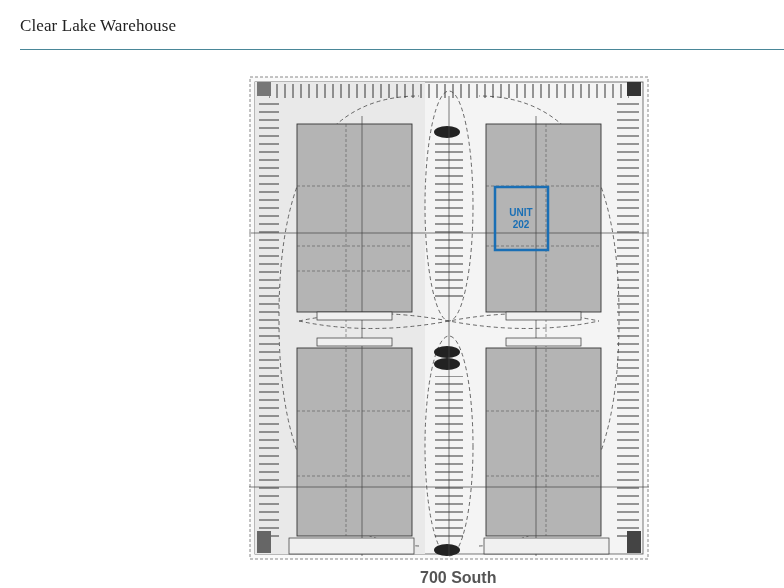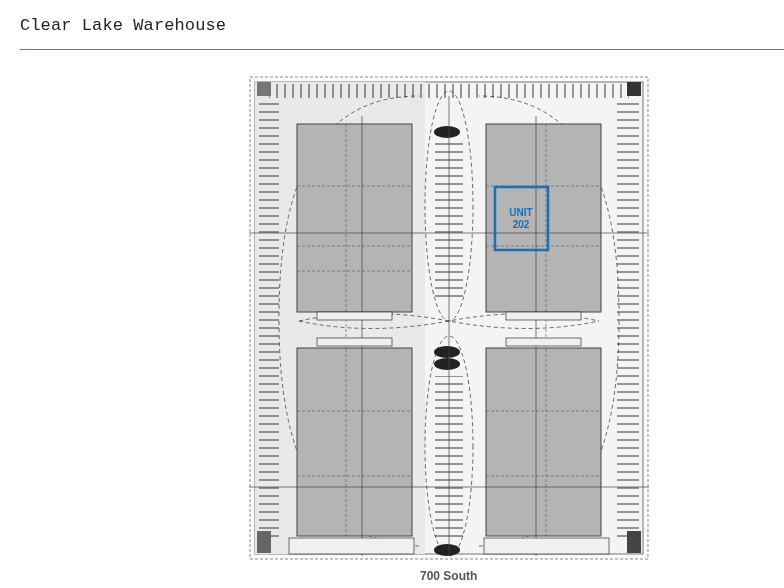--- a/index.html
+++ b/index.html
@@ -1,20 +1,20 @@
 <!DOCTYPE html>
 <html><head>
 <meta charset="utf-8">
 <style>
   html, body { margin:0; padding:0; background:#ffffff; }
   body { width:784px; height:588px; position:relative; overflow:hidden; font-family:"Liberation Serif", serif; }
-  .title { position:absolute; left:20px; top:16px; font-family:Liberation Mono, monospace; font-size:17px; color:#222; letter-spacing:0.1px;text-align:center; }
+  .title { position:absolute; left:20px; top:16px; font-family:Liberation Serif, serif; font-size:17px; color:#222; letter-spacing:0.1px;text-align:center; }
   .rule { position:absolute; left:20px; right:0; top:49px; height:1px; background:#4a8798; }
   .plan { position:absolute; left:249px; top:76px; width:400px; height:485px; }
-  .caption { position:absolute; left:420px; top:569px; font-family:"Liberation Sans", sans-serif; font-size:12px; font-weight:bold; color:#555; }
+  .caption { position:absolute; left:420px; top:569px; font-family:"Liberation Sans", sans-serif; font-size:16px; font-weight:bold; color:#555; }
 </style>
 </head>
 <body>
 
 <div class="title">Clear Lake Warehouse</div>
 <div class="rule"></div>
 
 <svg class="plan" viewBox="0 0 400 485" xmlns="http://www.w3.org/2000/svg">
   <defs>
     <pattern id="stripesH" width="10" height="8" patternUnits="userSpaceOnUse">

